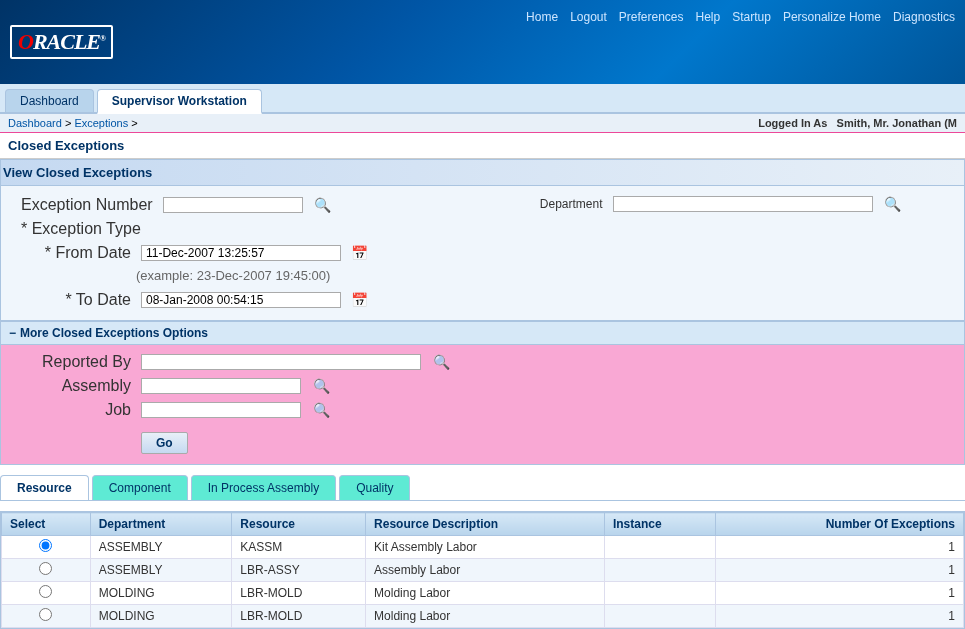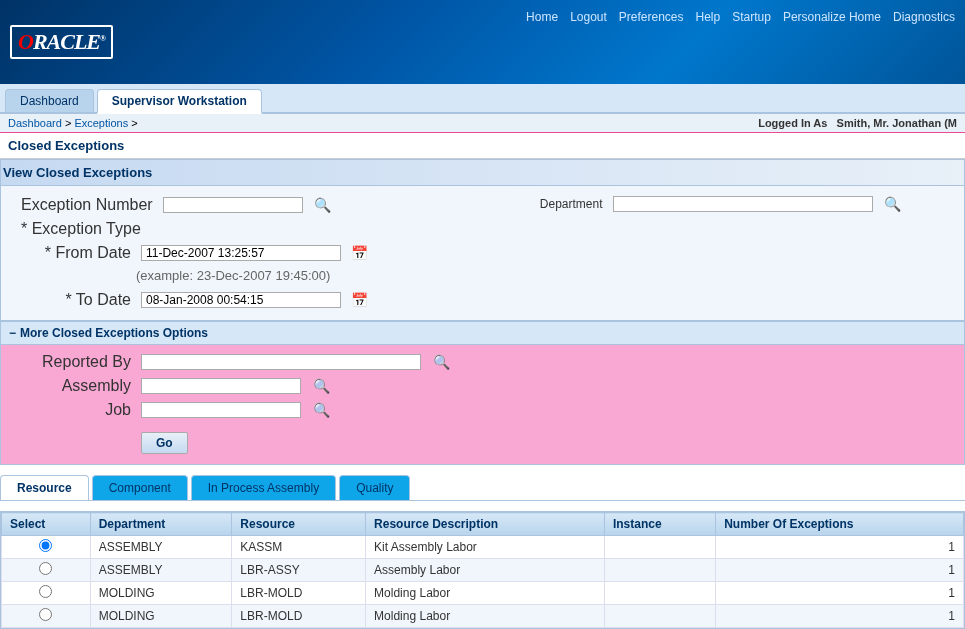--- a/index.html
+++ b/index.html
@@ -210,21 +210,21 @@
     .result-tabs {
       display: flex;
       margin-top: 10px;
       border-bottom: 1px solid #aac4e0;
     }
     .result-tab {
       padding: 5px 16px;
       border: 1px solid #aac4e0;
       border-bottom: none;
       border-radius: 4px 4px 0 0;
-      background: #0ea5e9;
+      background: #5eead4;
       cursor: pointer;
       font-size: 12px;
       color: #003366;
       margin-right: 3px;
     }
     .result-tab.active {
       background: #fff;
       font-weight: bold;
     }
 
@@ -242,21 +242,21 @@
     table.data-table thead th {
       background: linear-gradient(to bottom, #d6e8f7, #b8d4ec);
       border: 1px solid #aac4e0;
       padding: 4px 8px;
       text-align: left;
       font-weight: bold;
       color: #003366;
       white-space: nowrap;
       margin-top: 40px;
     }
-    table.data-table thead th.right { }
+    table.data-table thead th.right { text-align: right; }
     table.data-table tbody tr { background: #fff; }
     table.data-table tbody tr:nth-child(even) { background: #f0f6fc; }
     table.data-table tbody td {
       border: 1px solid #dde;
       padding: 3px 8px;
       color: #333;
     }
     table.data-table tbody td.right { text-align: right; }
 
     .radio-cell { text-align: center; }

